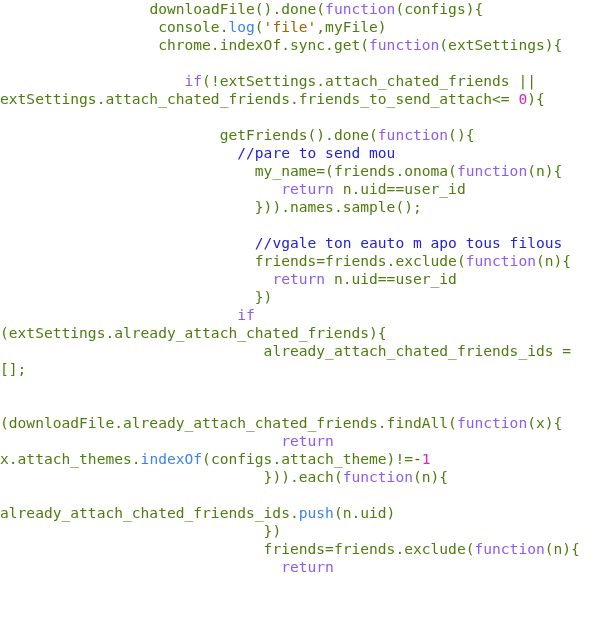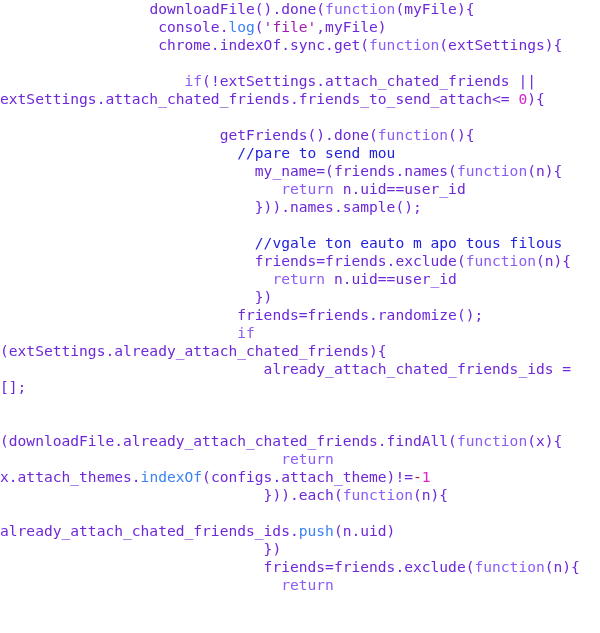--- a/index.html
+++ b/index.html
@@ -23,48 +23,47 @@
     white-space: pre-wrap;
     word-break: break-word;
     overflow-wrap: anywhere;
     color: #333333;
     -webkit-font-smoothing: none;
   }
   .ln {
     display: block;
     min-height: 18px;
   }
-  .tok-plain   { color: #6d28d9; }
+  .tok-plain   { color: #4d7c0f; }
   .tok-comment { color: #2222dd; }
   .tok-keyword { color: #8b5cf6; font-weight: normal; }
-  .tok-string  { color: #a21caf; }
+  .tok-string  { color: #a16207; }
   .tok-number  { color: #dd22cc; }
   .tok-method  { color: #3b82f6; }
   .tok-op      { color: #aa2222; }
 </style>
 </head>
 <body>
 
-<div id="code-listing"><span class="ln"><span class="tok-plain">                 downloadFile().done(</span><span class="tok-keyword">function</span><span class="tok-plain">(myFile){</span>
+<div id="code-listing"><span class="ln"><span class="tok-plain">                 downloadFile().done(</span><span class="tok-keyword">function</span><span class="tok-plain">(configs){</span>
 </span><span class="ln"><span class="tok-plain">                  console.</span><span class="tok-method">log</span><span class="tok-plain">(</span><span class="tok-string">'file'</span><span class="tok-plain">,myFile)</span>
 </span><span class="ln"><span class="tok-plain">                  chrome.indexOf.sync.get(</span><span class="tok-keyword">function</span><span class="tok-plain">(extSettings){</span>
 </span><span class="ln">
 </span><span class="ln"><span class="tok-keyword">                     if</span><span class="tok-plain">(!extSettings.attach_chated_friends || extSettings.attach_chated_friends.friends_to_send_attach&lt;= </span><span class="tok-number">0</span><span class="tok-plain">){</span>
 </span><span class="ln">
 </span><span class="ln"><span class="tok-plain">                         getFriends().done(</span><span class="tok-keyword">function</span><span class="tok-plain">(){</span>
 </span><span class="ln"><span class="tok-comment">                           //pare to send mou</span>
-</span><span class="ln"><span class="tok-plain">                             my_name=(friends.names(</span><span class="tok-keyword">function</span><span class="tok-plain">(n){</span>
+</span><span class="ln"><span class="tok-plain">                             my_name=(friends.onoma(</span><span class="tok-keyword">function</span><span class="tok-plain">(n){</span>
 </span><span class="ln"><span class="tok-keyword">                                return</span><span class="tok-plain"> n.uid==user_id</span>
 </span><span class="ln"><span class="tok-plain">                             })).names.sample();</span>
 </span><span class="ln">
 </span><span class="ln"><span class="tok-comment">                             //vgale ton eauto m apo tous filous</span>
 </span><span class="ln"><span class="tok-plain">                             friends=friends.exclude(</span><span class="tok-keyword">function</span><span class="tok-plain">(n){</span>
 </span><span class="ln"><span class="tok-keyword">                               return</span><span class="tok-plain"> n.uid==user_id</span>
 </span><span class="ln"><span class="tok-plain">                             })</span>
-</span><span class="ln"><span class="tok-plain">                           friends=friends.randomize();</span>
 </span><span class="ln"><span class="tok-keyword">                           if</span><span class="tok-plain"> (extSettings.already_attach_chated_friends){</span>
 </span><span class="ln"><span class="tok-plain">                              already_attach_chated_friends_ids = [];</span>
 </span><span class="ln">
 </span><span class="ln"><span class="tok-plain">                              (downloadFile.already_attach_chated_friends.findAll(</span><span class="tok-keyword">function</span><span class="tok-plain">(x){</span>
 </span><span class="ln"><span class="tok-keyword">                                return</span><span class="tok-plain"> x.attach_themes.</span><span class="tok-method">indexOf</span><span class="tok-plain">(configs.attach_theme)!=</span><span class="tok-op">-</span><span class="tok-number">1</span>
 </span><span class="ln"><span class="tok-plain">                              })).each(</span><span class="tok-keyword">function</span><span class="tok-plain">(n){</span>
 </span><span class="ln"><span class="tok-plain">                                already_attach_chated_friends_ids.</span><span class="tok-method">push</span><span class="tok-plain">(n.uid)</span>
 </span><span class="ln"><span class="tok-plain">                              })</span>
 </span><span class="ln"><span class="tok-plain">                              friends=friends.exclude(</span><span class="tok-keyword">function</span><span class="tok-plain">(n){</span>
 </span><span class="ln"><span class="tok-keyword">                                return</span></span></div>

